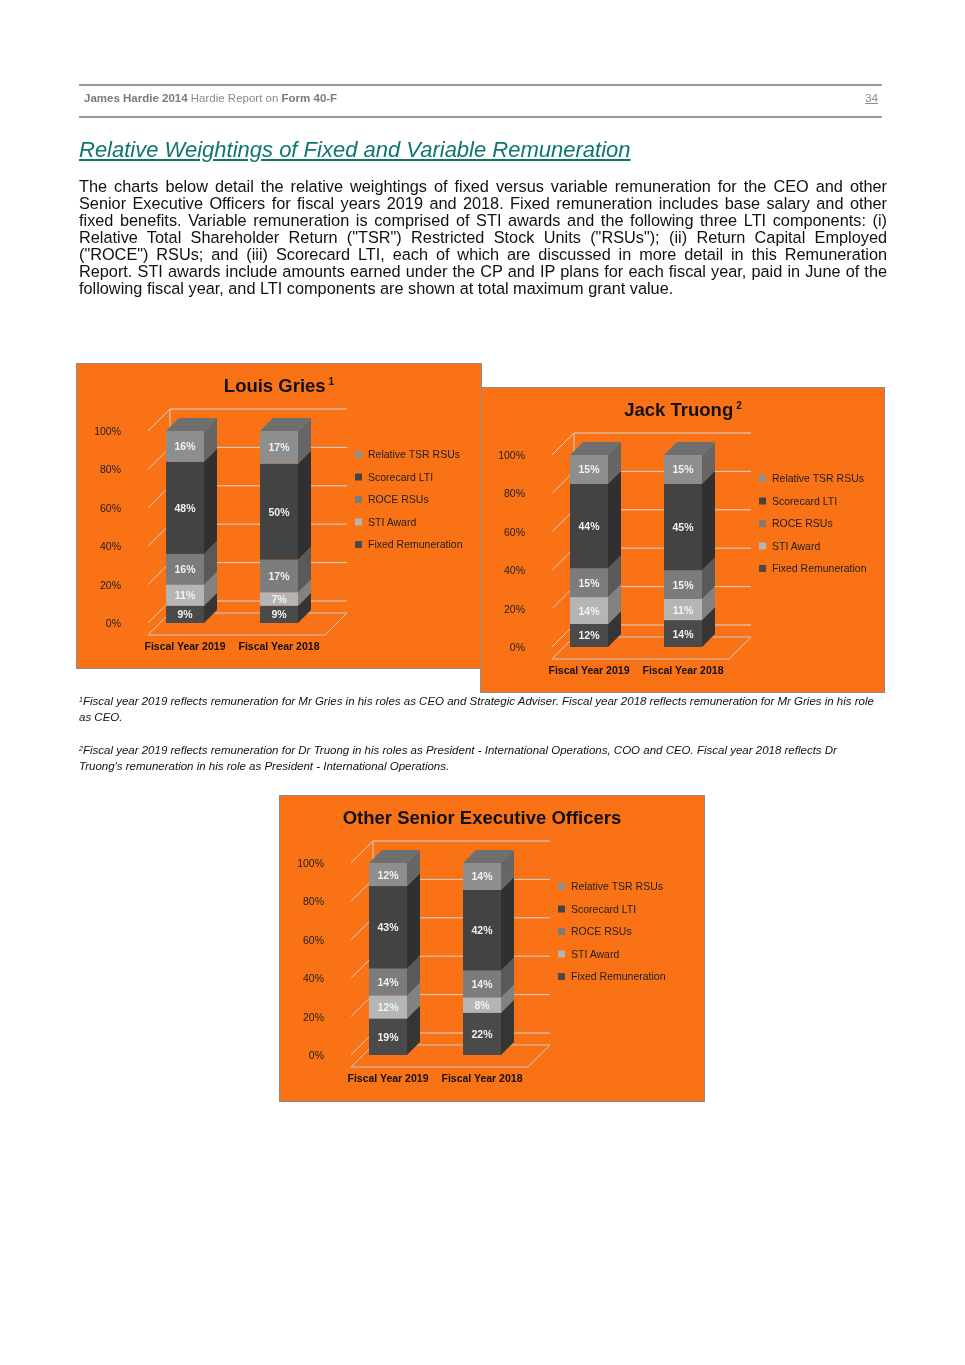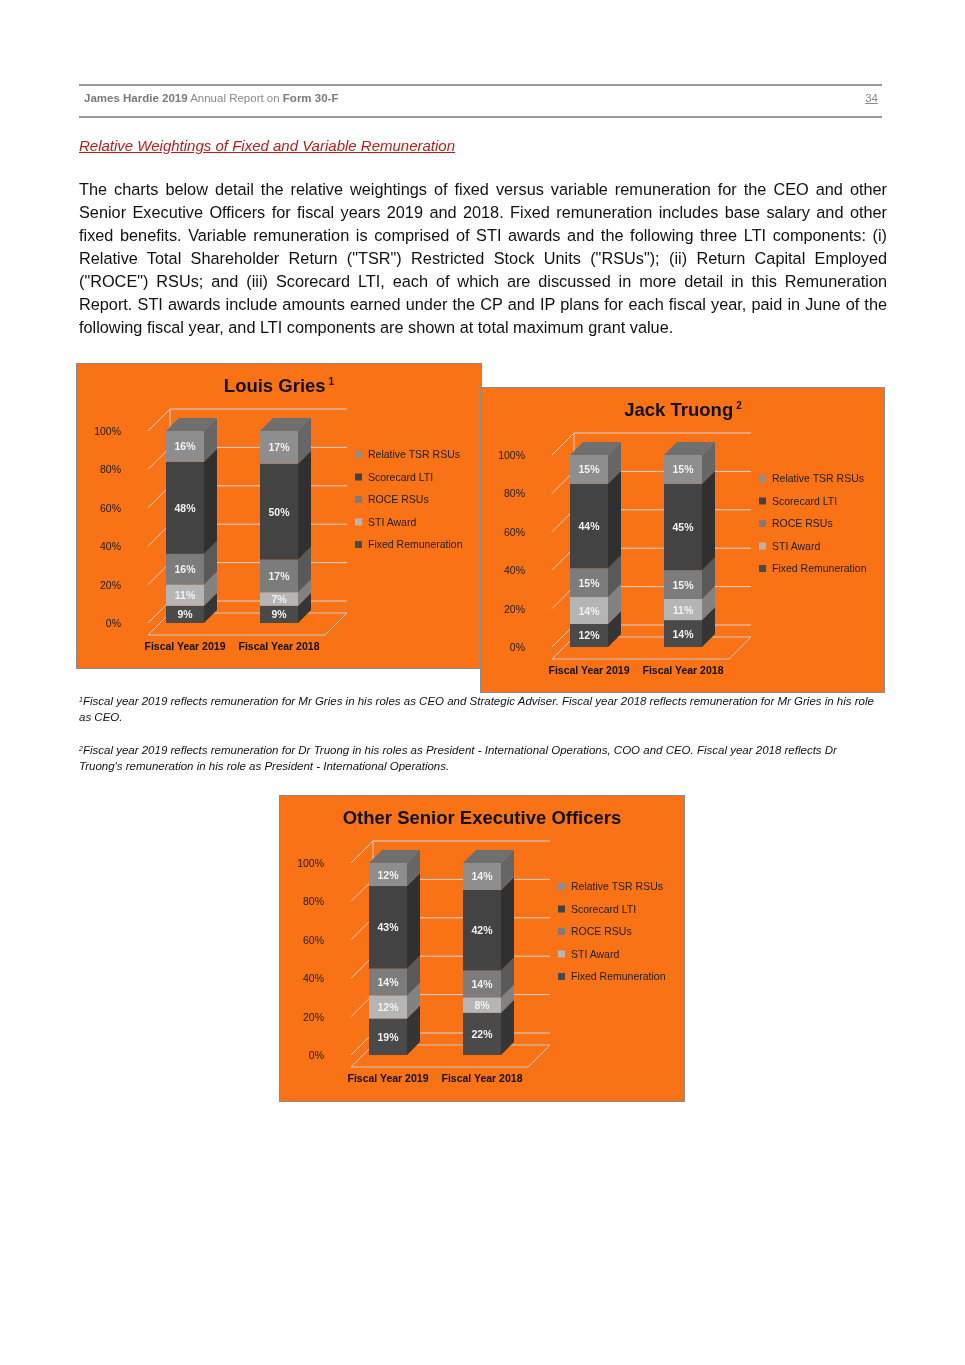--- a/index.html
+++ b/index.html
@@ -1,33 +1,33 @@
 <!DOCTYPE html>
 <html><head>
 <meta charset="utf-8">
 <style>
   html, body { margin:0; padding:0; background:#ffffff; }
   body { width:965px; height:1365px; position:relative; overflow:hidden; font-family:"Liberation Sans", sans-serif; color:#111; }
   .hr { position:absolute; left:79px; width:803px; height:2px; background:#9a9a9a; }
   .header { position:absolute; left:84px; top:92px; width:794px; font-size:11.5px; color:#8a8a8a; }
   .header b { color:#7a7a7a; }
   .header .pg { position:absolute; right:0; top:0;text-decoration:underline; }
-  .section-title { position:absolute; left:79px; top:137px; font-size:15px; font-style:italic; text-decoration:underline; color:#b91c1c; }
-  .intro { position:absolute; left:79px; top:178px; width:808px; font-size:16.3px; line-height:23px; text-align:justify; color:#111; }
+  .section-title { position:absolute; left:79px; top:137px; font-size:22px; font-style:italic; text-decoration:underline; color:#0f766e; }
+  .intro { position:absolute; left:79px; top:178px; width:808px; font-size:16.3px; line-height:17px; text-align:justify; color:#111; }
   .chart-box { position:absolute; border:1px solid #8c8c8c; background:#f97316; }
   .chart-box svg { position:absolute; left:0; top:0; }
   .footnote { position:absolute; left:79px; width:800px; font-size:11.5px; font-style:italic; line-height:15.5px; color:#111; }
   .footnote sup { font-size:7px; vertical-align:top; position:relative; top:-2px; }
 </style>
 </head>
 <body>
 
 <div class="hr" style="top:84px;"></div>
 <div class="header">
-  <b>James Hardie 2019</b><span> Annual Report on </span><b>Form 30-F</b>
+  <b>James Hardie 2014</b><span> Hardie Report on </span><b>Form 40-F</b>
   <span class="pg">34</span>
 </div>
 <div class="hr" style="top:116px;"></div>
 
 <div class="section-title">Relative Weightings of Fixed and Variable Remuneration</div>
 <div class="intro">The charts below detail the relative weightings of fixed versus variable remuneration for the CEO and other Senior Executive Officers for fiscal years 2019 and 2018.  Fixed remuneration includes base salary and other fixed benefits.  Variable remuneration is comprised of STI awards and the following three LTI components: (i) Relative Total Shareholder Return ("TSR") Restricted Stock Units ("RSUs"); (ii) Return Capital Employed ("ROCE") RSUs; and (iii) Scorecard LTI, each of which are discussed in more detail in this Remuneration Report.  STI awards include amounts earned under the CP and IP plans for each fiscal year, paid in June of the following fiscal year, and LTI components are shown at total maximum grant value.</div>
 
 <div class="chart-box" style="left:76px; top:363px; width:404px; height:304px;">
   <svg width="404" height="304">
       <text x="202" y="28" text-anchor="middle" font-size="18.5" font-weight="bold" fill="#111" font-family="Liberation Sans, sans-serif">Louis Gries<tspan font-size="10" dy="-7" dx="3">1</tspan></text>
@@ -207,21 +207,21 @@
     </svg>
 </div>
 
 <div class="footnote" style="top:694px;">
   <sup>1</sup><span>Fiscal year 2019 reflects remuneration for Mr Gries in his roles as CEO and Strategic Adviser. Fiscal year 2018 reflects remuneration for Mr Gries in his role as CEO.</span>
 </div>
 <div class="footnote" style="top:743px;">
   <sup>2</sup><span>Fiscal year 2019 reflects remuneration for Dr Truong in his roles as President - International Operations, COO and CEO.  Fiscal year 2018 reflects Dr Truong's remuneration in his role as President - International Operations.</span>
 </div>
 
-<div class="chart-box" style="left:279px; top:795px; width:404px; height:305px;">
+<div class="chart-box" style="left:279px; top:795px; width:404px; height:305px;padding-left:20px;">
   <svg width="404" height="305">
       <text x="202" y="28" text-anchor="middle" font-size="18.5" font-weight="bold" fill="#111" font-family="Liberation Sans, sans-serif">Other Senior Executive Officers</text>
       <line x1="71" y1="259" x2="93" y2="237" stroke="#cfcfcf" stroke-width="1"></line>
       <line x1="93" y1="237" x2="270" y2="237" stroke="#d6d6d6" stroke-width="1"></line>
       <text x="44" y="263" text-anchor="end" font-size="10.5" fill="#222" font-family="Liberation Sans, sans-serif">0%</text>
       <line x1="71" y1="220.6" x2="93" y2="198.6" stroke="#cfcfcf" stroke-width="1"></line>
       <line x1="93" y1="198.6" x2="270" y2="198.6" stroke="#d6d6d6" stroke-width="1"></line>
       <text x="44" y="224.6" text-anchor="end" font-size="10.5" fill="#222" font-family="Liberation Sans, sans-serif">20%</text>
       <line x1="71" y1="182.2" x2="93" y2="160.2" stroke="#cfcfcf" stroke-width="1"></line>
       <line x1="93" y1="160.2" x2="270" y2="160.2" stroke="#d6d6d6" stroke-width="1"></line>

